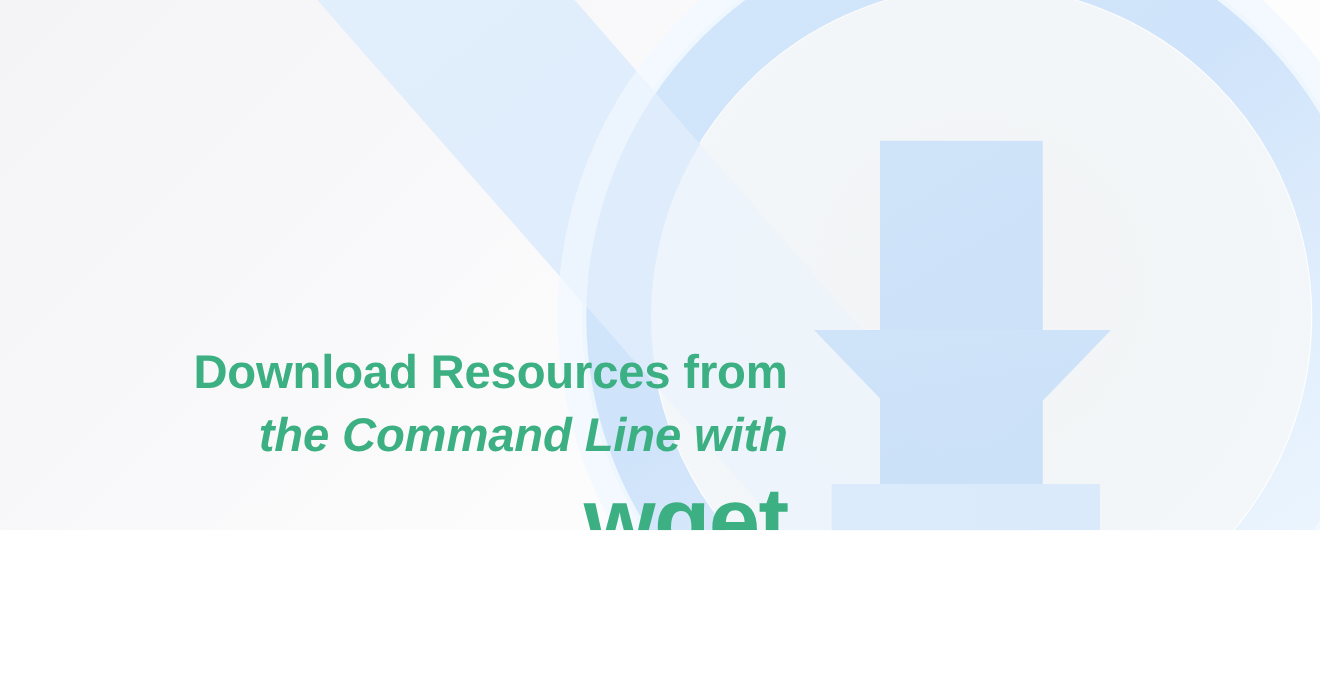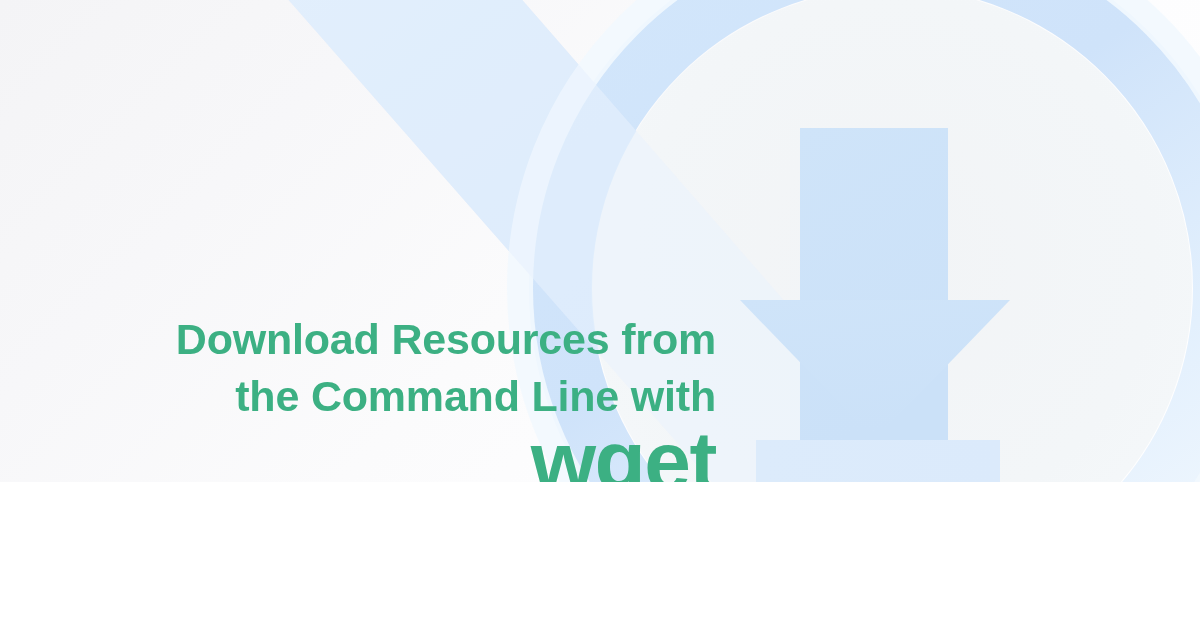--- a/index.html
+++ b/index.html
@@ -49,21 +49,21 @@
   }
   .headline-line {
     display: block;
     color: #3cb083;
     font-weight: bold;
     font-size: 43px;
     letter-spacing: -0.2px;
     margin: 0 0 14px 0;
     white-space: nowrap;
   }
-  .headline-line:nth-child(2) { margin-bottom: 4px; }
+  .headline-line:nth-child(2) { margin-bottom: 16px; font-style: italic; }
   #wget-word {
     display: block;
     color: #3cb083;
     font-weight: bold;
     font-size: 84px;
     letter-spacing: -1.5px;
     margin: 0;
     line-height: 0.95;
     white-space: nowrap;
     padding-left: 40px;

